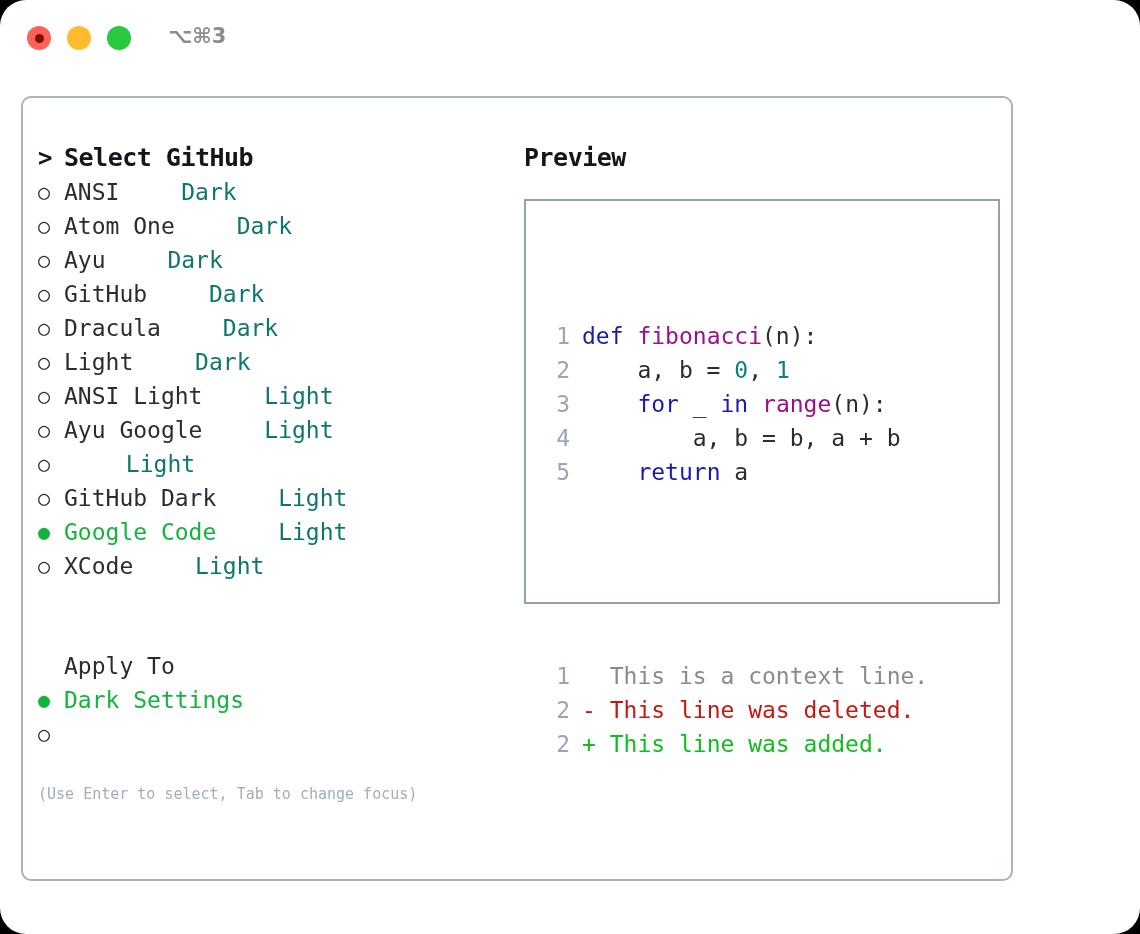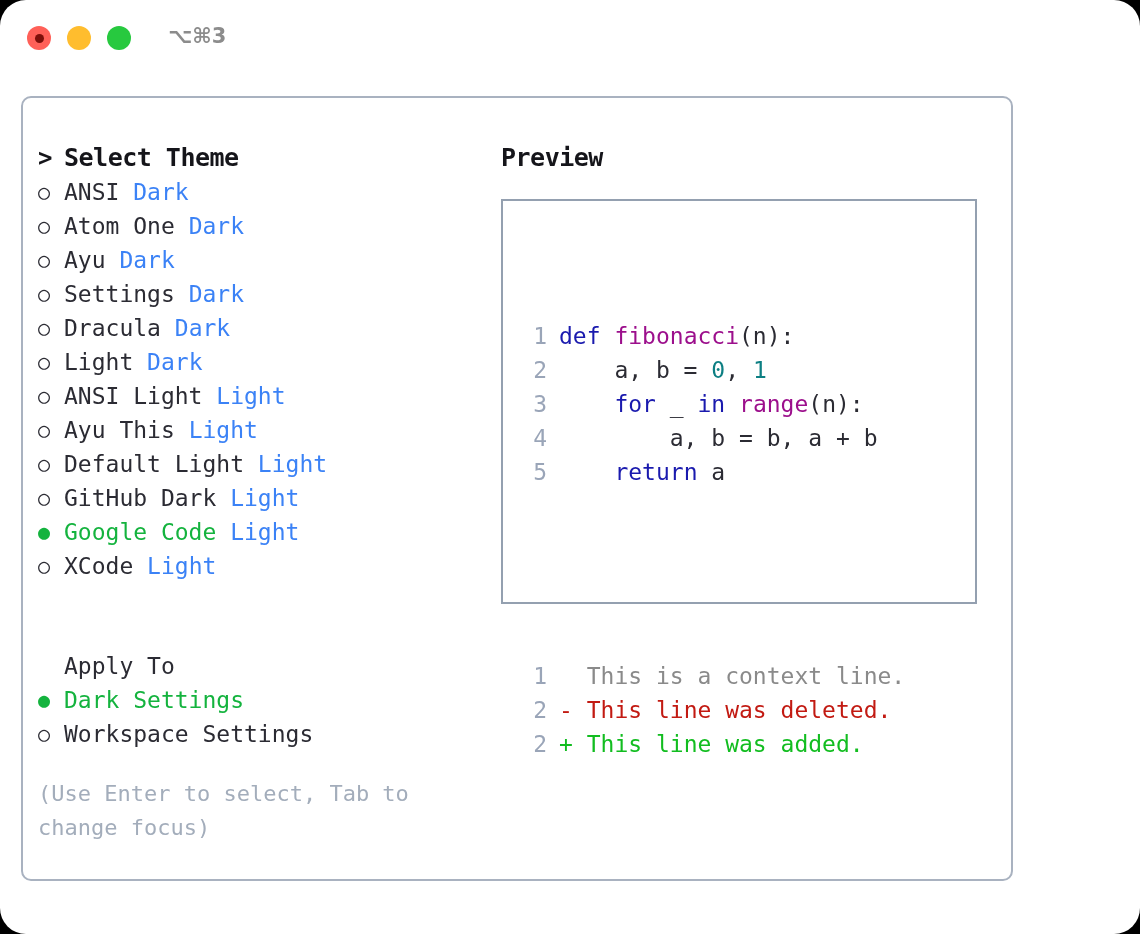--- a/index.html
+++ b/index.html
@@ -115,43 +115,43 @@
   .title-row {
     font-weight: 700;
     color: #15151a;
     font-size: 25px;
     letter-spacing: -0.5px;
   }
   .title-row .marker { font-weight: 700; font-size: 24px; color: #15151a; }
 
   .theme-name { color: #2b2b33; }
   .theme-name.selected { color: #14b33e; }
-  .theme-kind { color: #3b82f6; }
+  .theme-kind { color: #0f766e; margin-left: 48px; }
 
   .section-head {
     color: #2b2b33;
     font-size: 23px;
     margin-top: 44px;
   }
 
   .spacer-12 { height: 22px; }
 
   .hint {
     margin-top: 26px;
-    font-size: 22px;
+    font-size: 15px;
     color: #a3adbb;
     line-height: 34px;
     width: 410px;
     white-space: pre-wrap;
   }
 
   
   .right-col {
     position: absolute;
-    left: 478px;
+    left: 501px;
     top: 43px;
     width: 500px;
   }
   .preview-label {
     font-size: 25px;
     font-weight: 700;
     color: #15151a;
     letter-spacing: -0.5px;
     height: 34px;
     line-height: 34px;
@@ -210,48 +210,48 @@
     </div>
     <div class="shortcut">⌥⌘3</div>
   </div>
 
   <div class="panel">
 
     <div class="left-col">
 
       <div class="row title-row">
         <span class="marker">&gt;</span>
-        <span>Select Theme</span>
+        <span>Select GitHub</span>
       </div>
 
       <div id="theme-list">
           <div class="row"><span class="marker">○</span><span class="theme-name">ANSI</span><span class="theme-kind"> Dark</span></div>
           <div class="row"><span class="marker">○</span><span class="theme-name">Atom One</span><span class="theme-kind"> Dark</span></div>
           <div class="row"><span class="marker">○</span><span class="theme-name">Ayu</span><span class="theme-kind"> Dark</span></div>
-          <div class="row"><span class="marker">○</span><span class="theme-name">Settings</span><span class="theme-kind"> Dark</span></div>
+          <div class="row"><span class="marker">○</span><span class="theme-name">GitHub</span><span class="theme-kind"> Dark</span></div>
           <div class="row"><span class="marker">○</span><span class="theme-name">Dracula</span><span class="theme-kind"> Dark</span></div>
           <div class="row"><span class="marker">○</span><span class="theme-name">Light</span><span class="theme-kind"> Dark</span></div>
           <div class="row"><span class="marker">○</span><span class="theme-name">ANSI Light</span><span class="theme-kind"> Light</span></div>
-          <div class="row"><span class="marker">○</span><span class="theme-name">Ayu This</span><span class="theme-kind"> Light</span></div>
-          <div class="row"><span class="marker">○</span><span class="theme-name">Default Light</span><span class="theme-kind"> Light</span></div>
+          <div class="row"><span class="marker">○</span><span class="theme-name">Ayu Google</span><span class="theme-kind"> Light</span></div>
+          <div class="row"><span class="marker">○</span><span class="theme-kind"> Light</span></div>
           <div class="row"><span class="marker">○</span><span class="theme-name">GitHub Dark</span><span class="theme-kind"> Light</span></div>
           <div class="row"><span class="marker sel">●</span><span class="theme-name selected">Google Code</span><span class="theme-kind"> Light</span></div>
           <div class="row"><span class="marker">○</span><span class="theme-name">XCode</span><span class="theme-kind"> Light</span></div>
         </div>
 
       <div class="spacer-12"></div>
 
       <div class="row section-head">
         <span class="marker none">○</span>
         <span>Apply To</span>
       </div>
 
       <div id="apply-list">
           <div class="row"><span class="marker sel">●</span><span class="theme-name selected">Dark Settings</span></div>
-          <div class="row"><span class="marker">○</span><span class="theme-name">Workspace Settings</span></div>
+          <div class="row"><span class="marker">○</span></div>
         </div>
 
       <div class="hint">(Use Enter to select, Tab to change focus)</div>
     </div>
 
     <div class="right-col">
       <div class="preview-label">Preview</div>
 
       <div class="preview-box">
         <div class="code">

